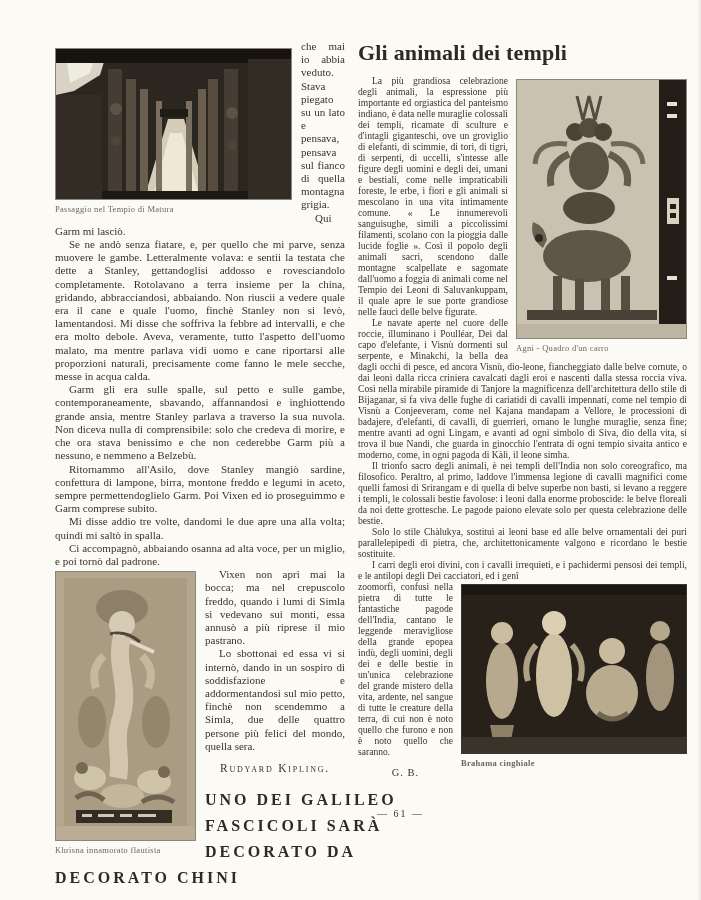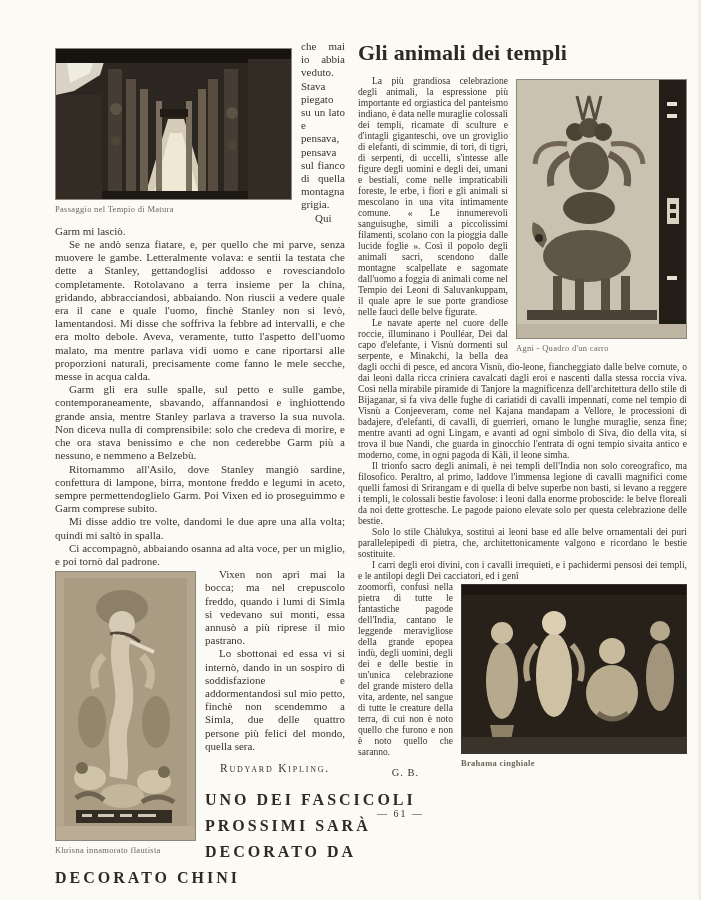--- a/index.html
+++ b/index.html
@@ -123,22 +123,22 @@
         </svg>
         <figcaption class="caption">Khrisna innamorato flautista</figcaption>
       </figure>
 
       <p class="indent">Vixen non aprì mai la bocca; ma nel crepuscolo freddo, quando i lumi di Simla si vedevano sui monti, essa annusò a più riprese il mio pastrano.</p>
       <p class="indent">Lo sbottonai ed essa vi si internò, dando in un sospiro di soddisfazione e addormentandosi sul mio petto, finchè non scendemmo a Simla, due delle quattro persone più felici del mondo, quella sera.</p>
 
       <div class="sig-kipling">Rudyard Kipling.</div>
 
       <div class="promo">
-        <div>UNO DEI FASCICOLI</div>
-        <div>PROSSIMI SARÀ</div>
+        <div>UNO DEI GALILEO</div>
+        <div>FASCICOLI SARÀ</div>
         <div>DECORATO DA</div>
         <div>DECORATO CHINI</div>
       </div>
       <div class="clear"></div>
     </div>
 
     <div class="col-right">
 
       <h1 class="article-title">Gli animali dei templi</h1>
 

